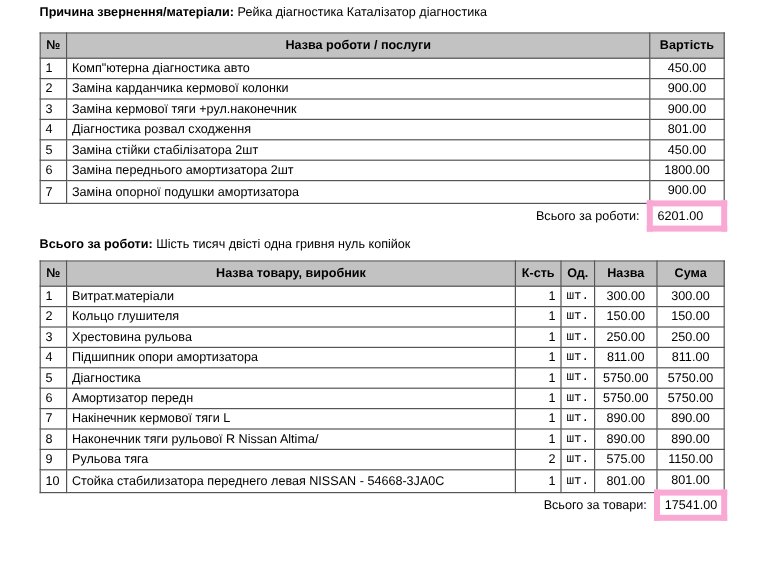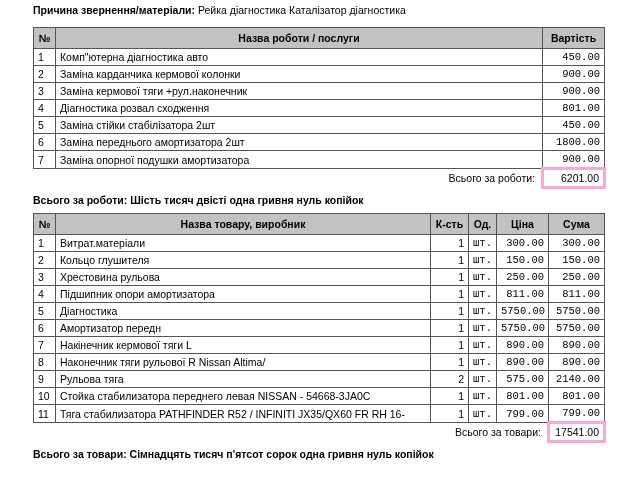--- a/index.html
+++ b/index.html
@@ -59,58 +59,57 @@
     padding: 2px 3px;
   }
   td.num {
     text-align: left;
     padding-left: 3px;
   }
   td.name {
     text-align: left;
   }
   td.money {
-    text-align: right;
+    text-align: center;
     padding-right: 4px;
-    font-family: Liberation Mono, monospace;
   }
   td.qty {
     text-align: right;
     padding-right: 3px;
   }
   td.unit {
     text-align: center;
     font-family: Liberation Mono, monospace;
   }
 
   tr.total-row td {
     border: none;
     background: transparent;
   }
   tr.total-row td.total-label {
     text-align: right;
     padding-right: 6px;
     font-weight: normal;
   }
   tr.total-row td.total-val {
-    border: 3px solid #f9a8d4;
-    text-align: right;
+    border: 5px solid #f9a8d4;
+    text-align: left;
     padding-right: 4px;
     background: #ffffff;
   }
 
   .summary-line {
     font-size: 10.5px;
     font-weight: bold;
     padding: 5px 0 6px 33px;
     white-space: nowrap;
     line-height: 13px;
   }
   .summary-line .amount-words {
-    font-weight: bold;
+    font-weight: normal;
   }
   .spacer-md { height: 10px; }
 
   .cut-row {
     padding: 0 0 0 33px;
     font-size: 10.5px;
     font-weight: bold;
     height: 6px;
     overflow: hidden;
     color: #d8d8d8;
@@ -204,21 +203,21 @@
         <col style="width:28px">
         <col style="width:52px">
         <col style="width:56px">
       </colgroup>
       <thead>
         <tr>
           <th>№</th>
           <th>Назва товару, виробник</th>
           <th>К-сть</th>
           <th>Од.</th>
-          <th>Ціна</th>
+          <th>Назва</th>
           <th>Сума</th>
         </tr>
       </thead>
       <tbody>
         <tr>
           <td class="num">1</td>
           <td class="name">Витрат.матеріали</td>
           <td class="qty">1</td>
           <td class="unit">шт.</td>
           <td class="money">300.00</td>
@@ -279,46 +278,34 @@
           <td class="unit">шт.</td>
           <td class="money">890.00</td>
           <td class="money">890.00</td>
         </tr>
         <tr>
           <td class="num">9</td>
           <td class="name">Рульова тяга</td>
           <td class="qty">2</td>
           <td class="unit">шт.</td>
           <td class="money">575.00</td>
-          <td class="money">2140.00</td>
+          <td class="money">1150.00</td>
         </tr>
         <tr>
           <td class="num">10</td>
           <td class="name">Стойка стабилизатора переднего левая NISSAN - 54668-3JA0C</td>
           <td class="qty">1</td>
           <td class="unit">шт.</td>
           <td class="money">801.00</td>
           <td class="money">801.00</td>
-        </tr>
-        <tr>
-          <td class="num">11</td>
-          <td class="name">Тяга стабилизатора PATHFINDER R52 / INFINITI JX35/QX60 FR RH 16-</td>
-          <td class="qty">1</td>
-          <td class="unit">шт.</td>
-          <td class="money">799.00</td>
-          <td class="money">799.00</td>
         </tr>
         <tr class="total-row">
           <td class="total-label" colspan="5">Всього за товари:</td>
           <td class="total-val">17541.00</td>
         </tr>
       </tbody>
     </table>
   </div>
 
-  <div class="summary-line">
-    <span>Всього за товари:</span>
-    <span class="amount-words">Сімнадцять тисяч п'ятсот сорок одна гривня нуль копійок</span>
-  </div>
 
   <div class="cut-row"></div>
 
 </div>
 
 </body></html>

